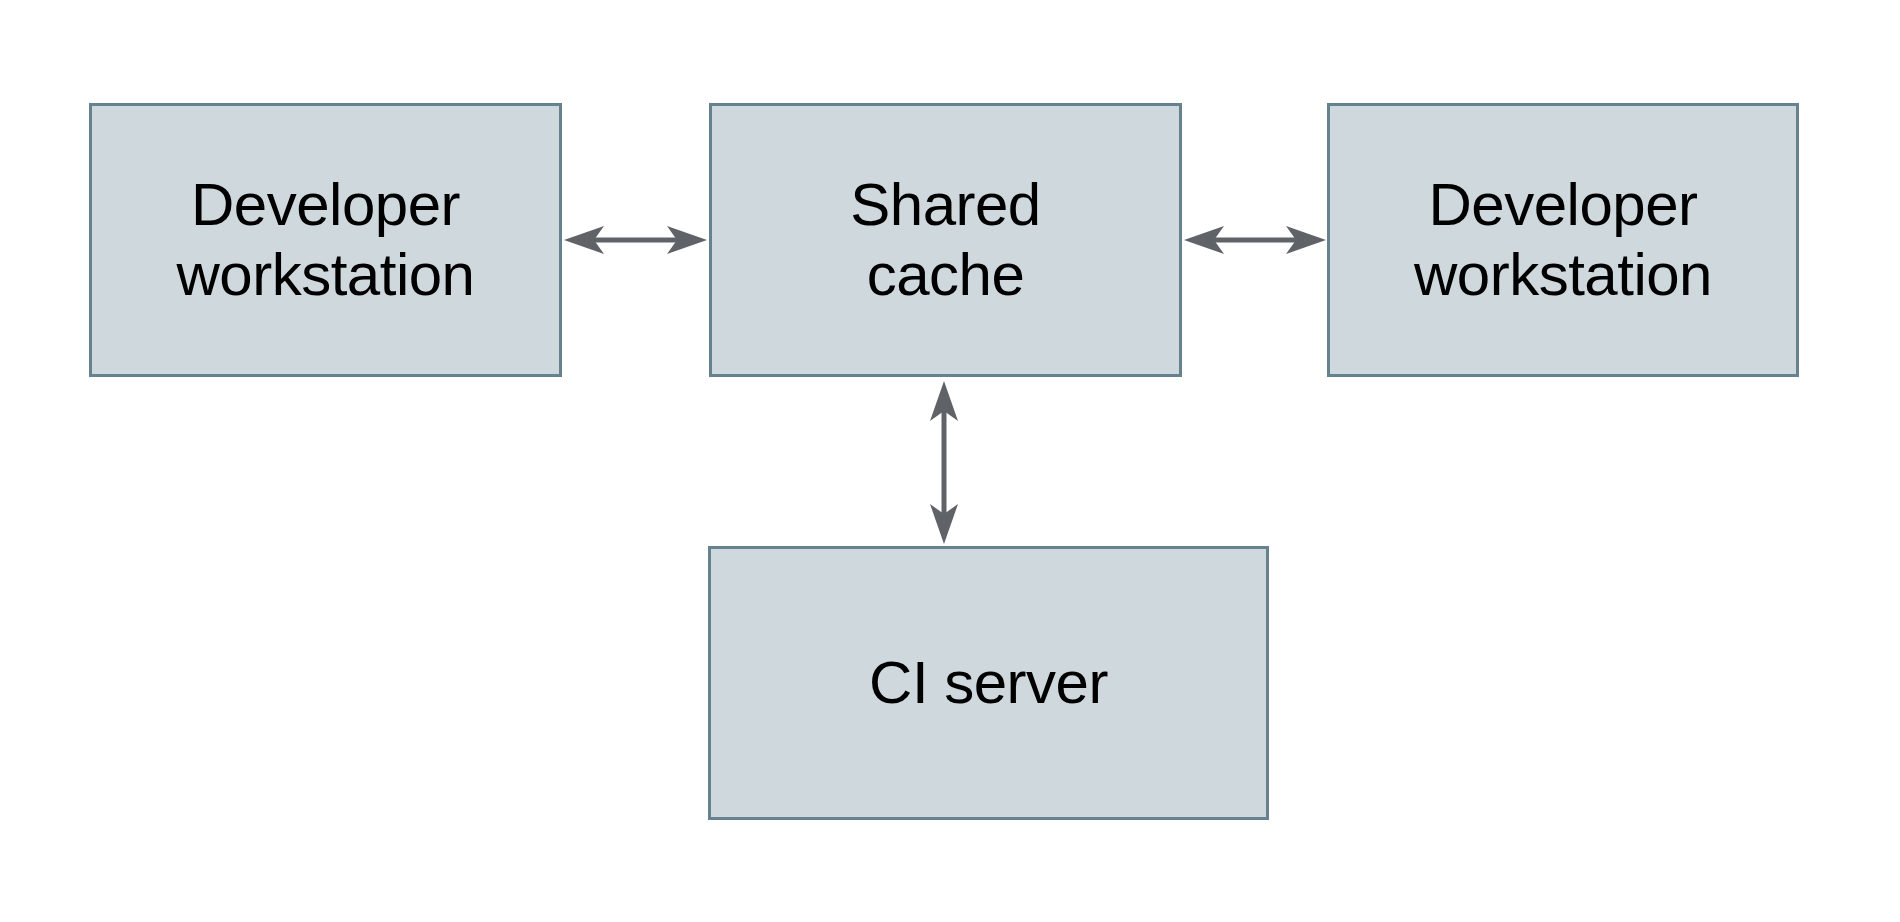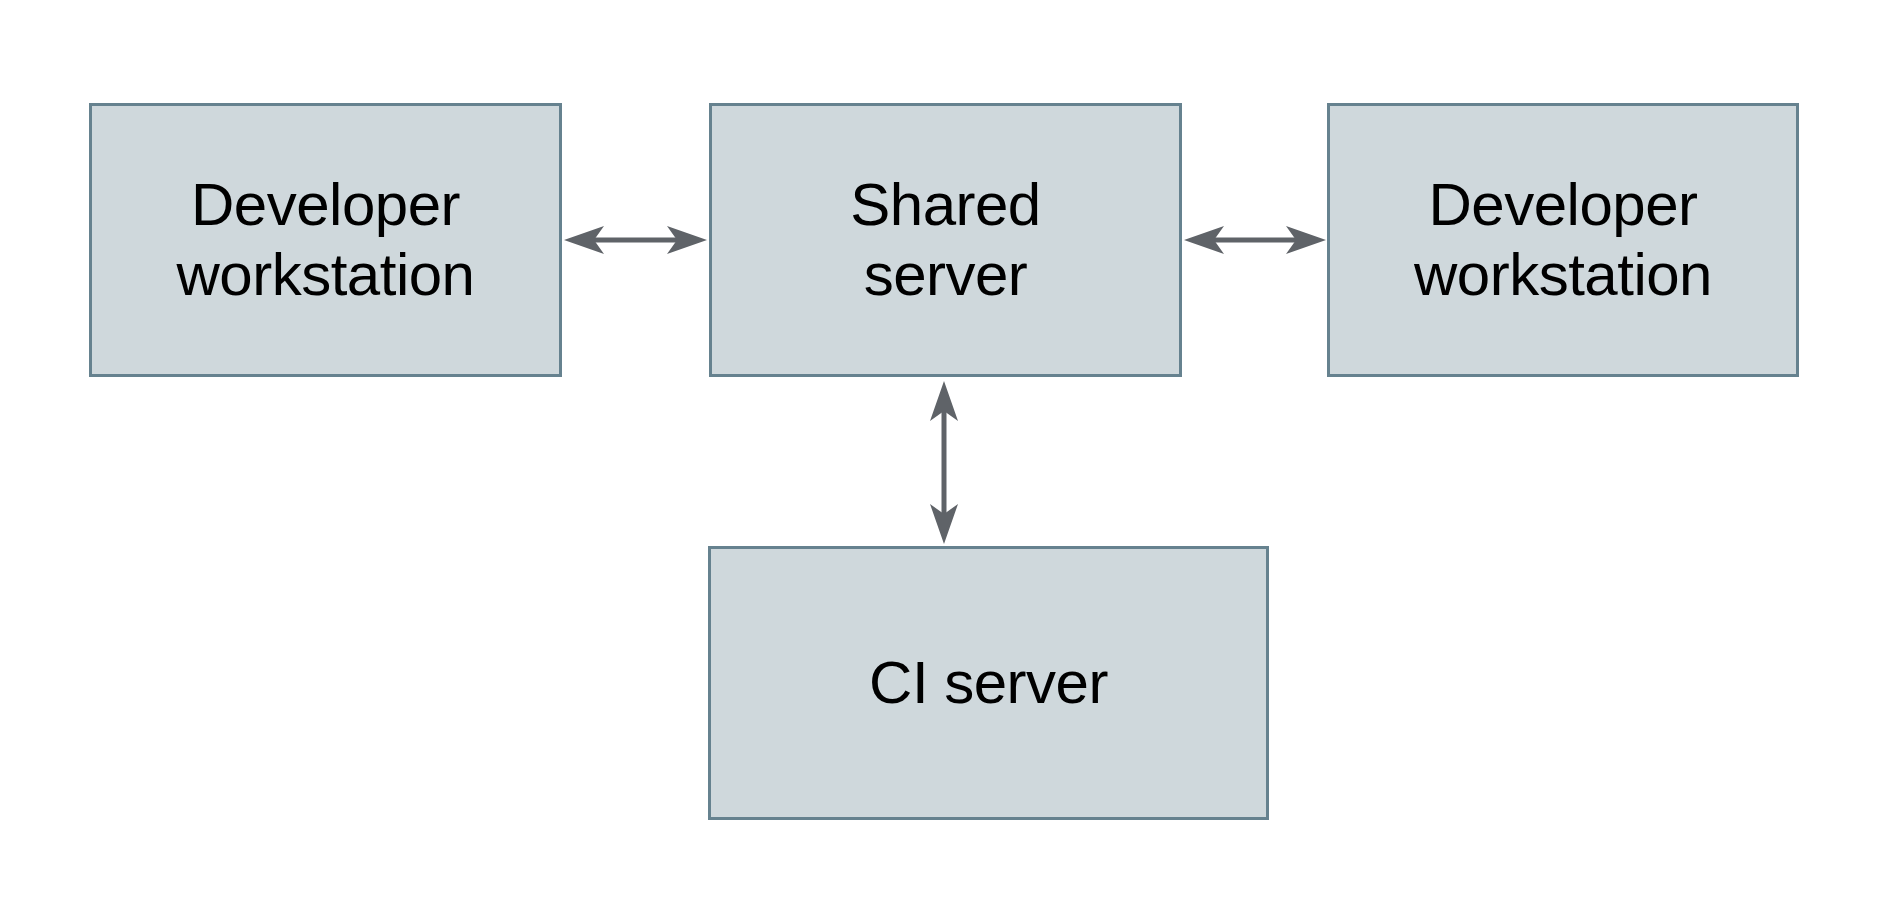--- a/index.html
+++ b/index.html
@@ -80,21 +80,21 @@
       <polygon points="944,381 930,421 944,411 958,421"></polygon>
       <polygon points="944,544 930,504 944,514 958,504"></polygon>
     </g>
   </svg>
 
   <div class="node node--dev-left">
     <span class="node-label">Developer workstation</span>
   </div>
 
   <div class="node node--shared">
-    <span class="node-label">Shared server</span>
+    <span class="node-label">Shared cache</span>
   </div>
 
   <div class="node node--dev-right">
     <span class="node-label">Developer workstation</span>
   </div>
 
   <div class="node node--ci">
     <span class="node-label">CI server</span>
   </div>
 

